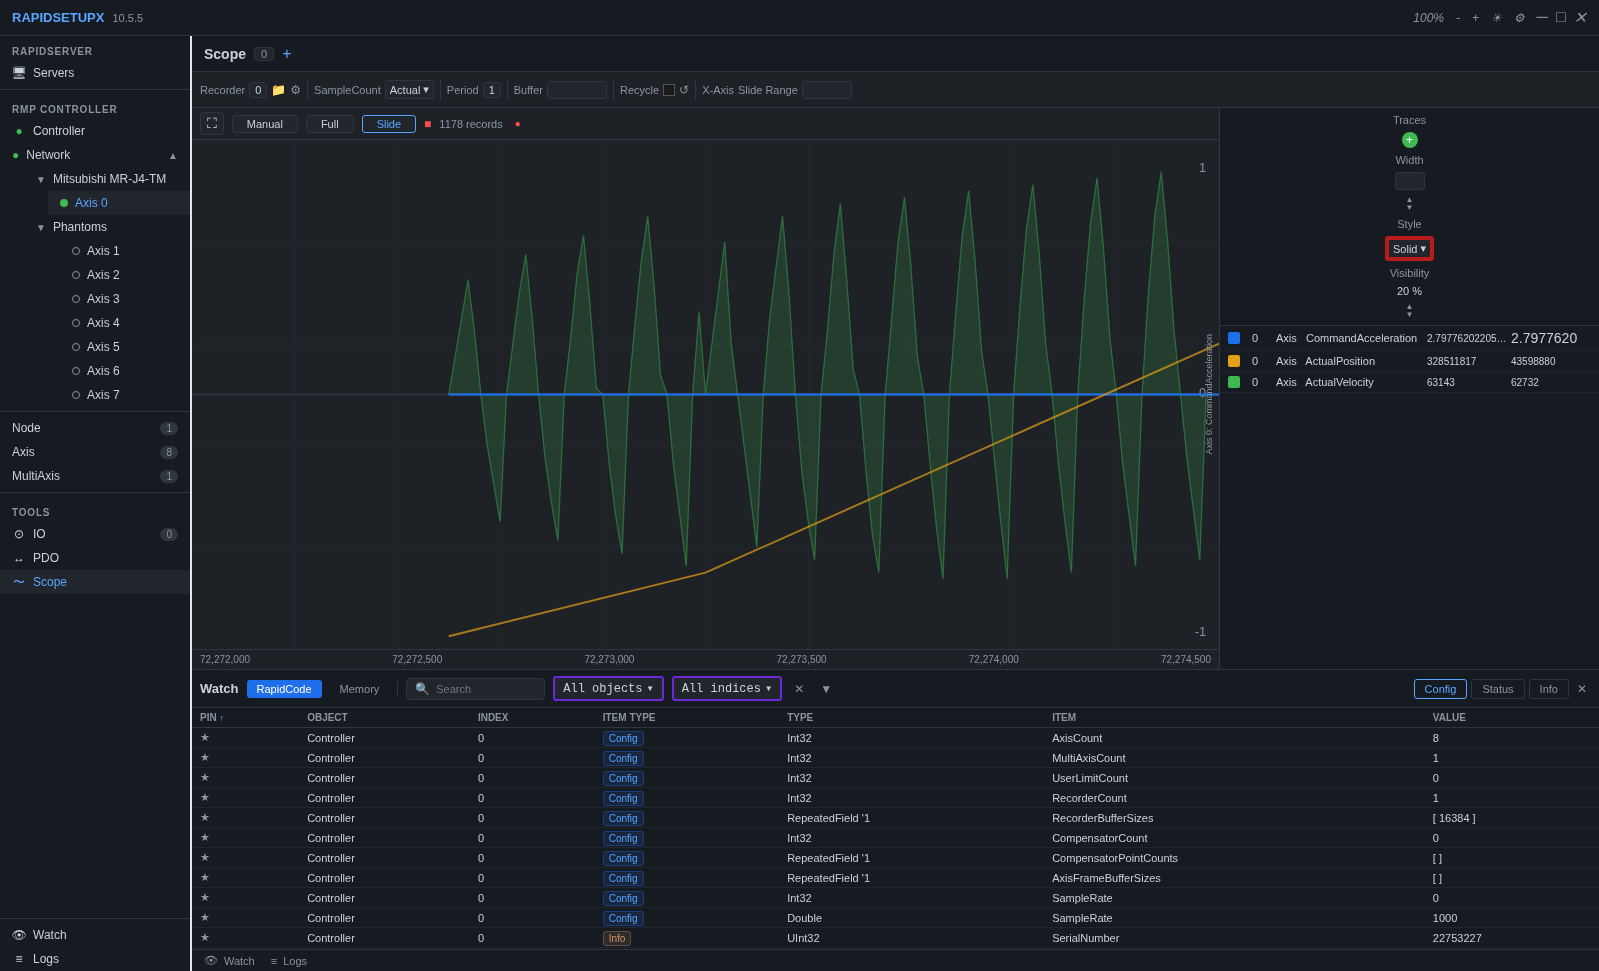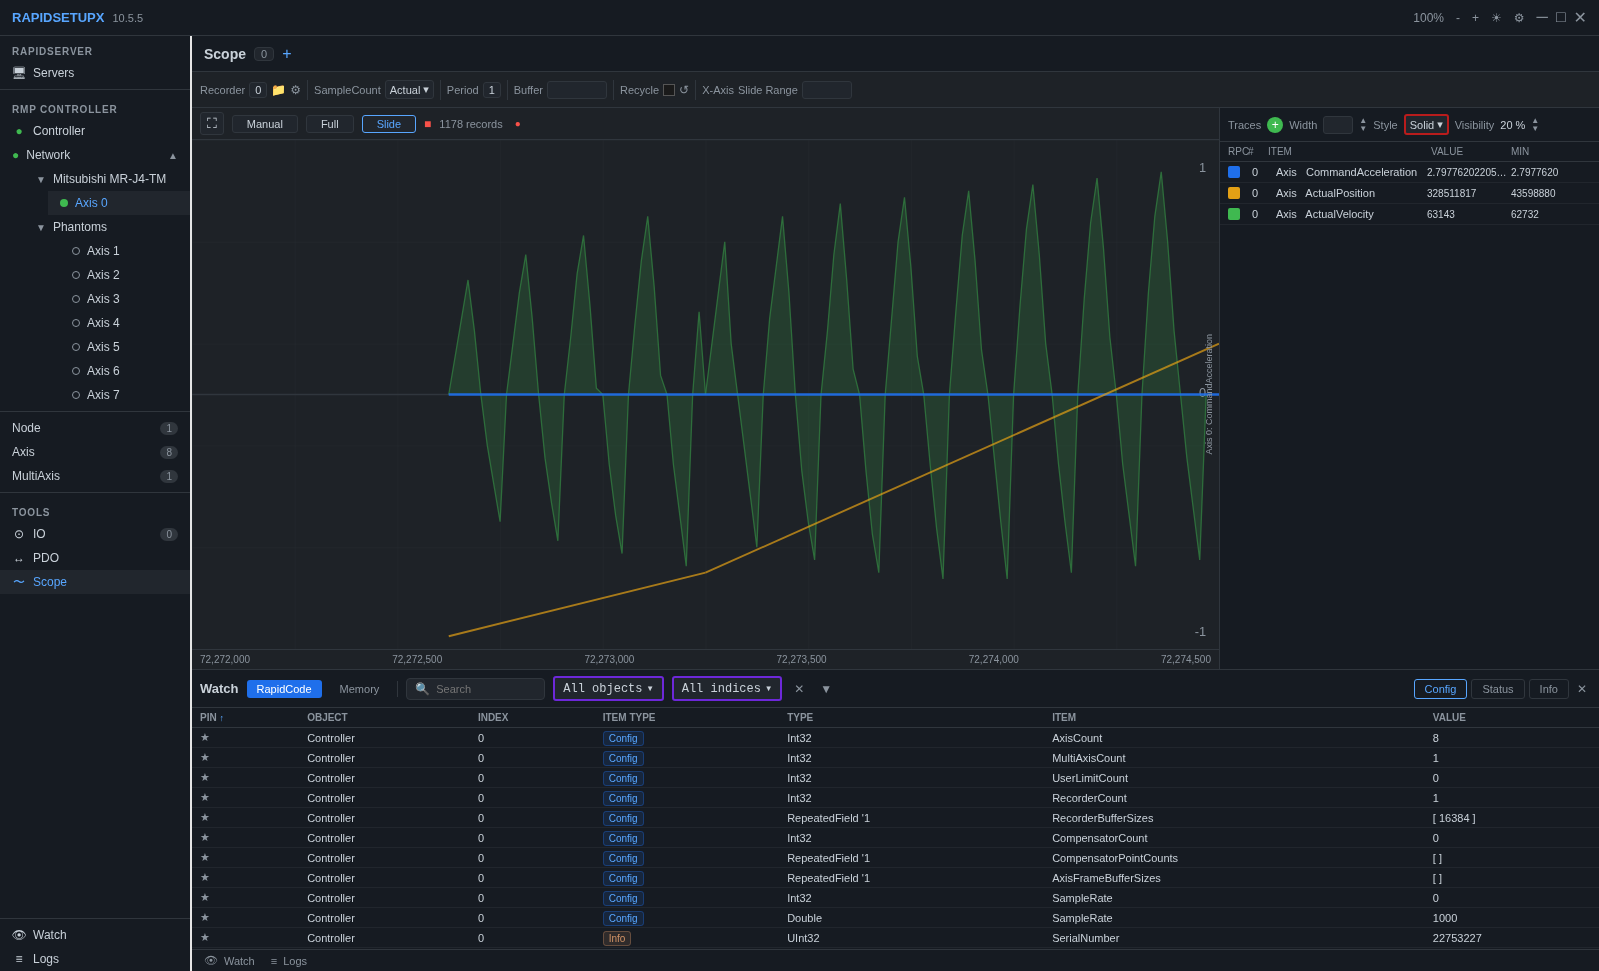--- a/index.html
+++ b/index.html
@@ -3,21 +3,21 @@
   <meta charset="utf-8">
   <style>
     * { box-sizing: border-box; margin: 0; padding: 0; }
     body { font-family: -apple-system, BlinkMacSystemFont, 'Segoe UI', sans-serif; font-size: 12px; background: #1e2227; color: #c9d1d9; display: flex; flex-direction: column; height: 971px; overflow: hidden; }
     
     
     #titlebar { display: flex; align-items: center; justify-content: space-between; background: #161b22; height: 36px; padding: 0 12px; border-bottom: 1px solid #30363d; flex-shrink: 0; }
     #titlebar-left { display: flex; align-items: center; gap: 8px; }
     #titlebar-title { font-size: 13px; font-weight: 600; color: #58a6ff; }
     #titlebar-version { font-size: 11px; color: #8b949e; }
-    #titlebar-right { display: flex; align-items: center; gap: 12px; color: #8b949e; font-size: 12px; }
+    #titlebar-right { display: flex; align-items: center; gap: 12px; color: #8b949e; font-size: 12px; font-style: italic; }
     #titlebar-right span { cursor: pointer; }
     #titlebar-win-controls { display: flex; gap: 8px; }
     #titlebar-win-controls span { cursor: pointer; font-size: 16px; }
     
     
     #main { display: flex; flex: 1; overflow: hidden; }
     
     
     #sidebar { width: 192px; background: #161b22; border-right: 2px solid #e5e5e5; display: flex; flex-direction: column; flex-shrink: 0; overflow-y: auto; }
     #sidebar::-webkit-scrollbar { width: 4px; } 
@@ -80,24 +80,24 @@
     
     
     .y-axis-label-container { position: absolute; right: 0; top: 0; bottom: 0; width: 20px; display: flex; align-items: center; justify-content: center; }
     .y-axis-label { writing-mode: vertical-rl; transform: rotate(180deg); font-size: 9px; color: #8b949e; white-space: nowrap; }
     
     
     #x-axis { display: flex; justify-content: space-between; padding: 4px 8px; font-size: 10px; color: #8b949e; flex-shrink: 0; border-top: 1px solid #30363d; }
     
     
     #trace-panel { width: 380px; background: #161b22; border-left: 1px solid #30363d; display: flex; flex-direction: column; flex-shrink: 0; overflow: hidden; }
-    #trace-toolbar { display: flex; align-items: center; padding: 6px 8px; gap: 6px; border-bottom: 1px solid #30363d; flex-wrap: wrap; }
+    #trace-toolbar { display: flex; align-items: center; padding: 6px 8px; gap: 6px; border-bottom: 1px solid #30363d; flex-wrap: wrap; flex-direction: column; }
     .trace-toolbar-label { font-size: 11px; color: #8b949e; }
     .trace-add-btn { width: 16px; height: 16px; background: #3fb950; border-radius: 50%; display: flex; align-items: center; justify-content: center; color: #fff; font-size: 12px; cursor: pointer; flex-shrink: 0; }
-    .trace-select { background: #21262d; border: 2px solid #b91c1c; border-radius: 3px; padding: 2px 4px; font-size: 11px; color: #c9d1d9; display: flex; align-items: center; gap: 3px; cursor: pointer; }
+    .trace-select { background: #21262d; border: 4px solid #b91c1c; border-radius: 3px; padding: 2px 4px; font-size: 11px; color: #c9d1d9; display: flex; align-items: center; gap: 3px; cursor: pointer; }
     .trace-input-sm { background: #21262d; border: 1px solid #30363d; border-radius: 3px; padding: 2px 4px; font-size: 11px; color: #c9d1d9; width: 30px; text-align: center; }
     .trace-spinner { display: flex; flex-direction: column; cursor: pointer; }
     .trace-spinner span { font-size: 8px; line-height: 1; color: #8b949e; }
     
     #trace-table { flex: 1; overflow-y: auto; }
     #trace-table::-webkit-scrollbar { width: 4px; }
     #trace-table::-webkit-scrollbar-thumb { background: #30363d; }
     .trace-table-header { display: grid; grid-template-columns: 20px 20px 1fr 80px 80px; padding: 4px 8px; font-size: 10px; color: #8b949e; border-bottom: 1px solid #30363d; background: #161b22; position: sticky; top: 0; z-index: 1; }
     .trace-row { display: grid; grid-template-columns: 20px 20px 1fr 80px 80px; padding: 4px 8px; font-size: 11px; border-bottom: 1px solid #21262d; align-items: center; gap: 4px; }
     .trace-cell { overflow: hidden; text-overflow: ellipsis; white-space: nowrap; }
@@ -415,35 +415,28 @@
           </div>
           <span class="trace-toolbar-label">Visibility</span>
           <span style="font-size:11px;color:#c9d1d9">20 %</span>
           <div class="trace-spinner">
             <span>▲</span>
             <span>▼</span>
           </div>
         </div>
 
         <div id="trace-table">
-          <div class="trace-table-header">
-            <span>RPC</span>
-            <span>#</span>
-            <span>ITEM</span>
-            <span>VALUE</span>
-            <span>MIN</span>
-          </div>
 
           <div id="trace-rows-container">
               <div class="trace-row">
     <span style="width:12px;height:12px;border-radius:2px;background:#1f6feb;display:inline-block;"></span>
     <span style="font-size:11px;color:#c9d1d9">0</span>
     <span class="trace-cell" style="font-size:11px;color:#c9d1d9">Axis &nbsp; CommandAcceleration</span>
     <span class="trace-cell" style="font-size:10px;color:#c9d1d9">2.79776202205539455E-14</span>
-    <span class="trace-cell" style="font-size:10px;color:#c9d1d9">2.7977620</span>
+    <span class="trace-cell" style="font-size:14px;color:#c9d1d9">2.7977620</span>
   </div>
               <div class="trace-row">
     <span style="width:12px;height:12px;border-radius:2px;background:#e3a015;display:inline-block;"></span>
     <span style="font-size:11px;color:#c9d1d9">0</span>
     <span class="trace-cell" style="font-size:11px;color:#c9d1d9">Axis &nbsp; ActualPosition</span>
     <span class="trace-cell" style="font-size:10px;color:#c9d1d9">328511817</span>
     <span class="trace-cell" style="font-size:10px;color:#c9d1d9">43598880</span>
   </div>
               <div class="trace-row">
     <span style="width:12px;height:12px;border-radius:2px;background:#3fb950;display:inline-block;"></span>

